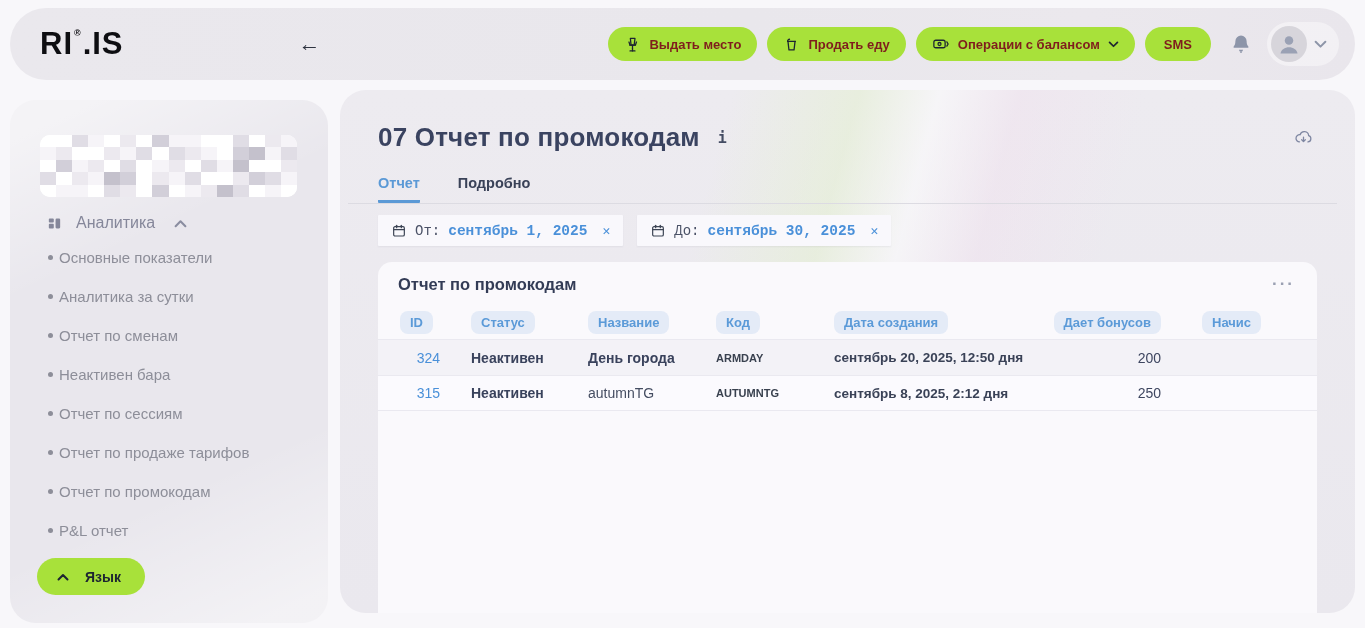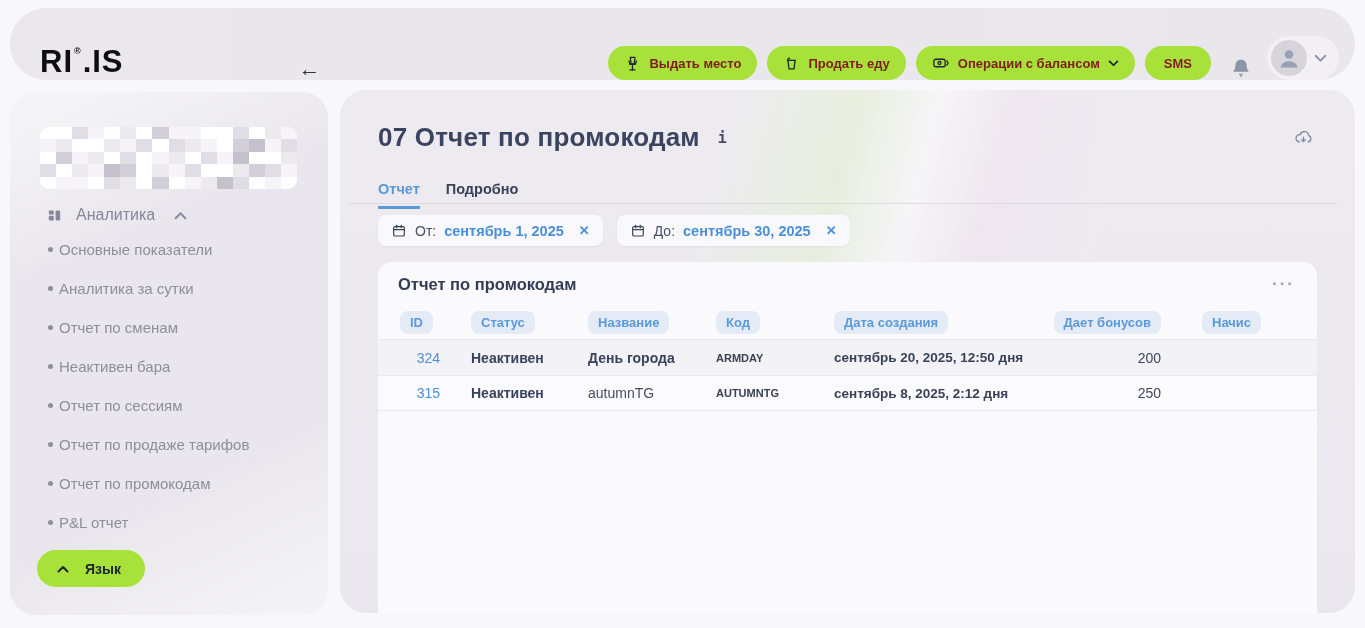--- a/index.html
+++ b/index.html
@@ -11,21 +11,21 @@
     overflow:hidden;
     color:#3a4360;
   }
   svg { display:block; }
 
   
   .topbar {
     position:absolute; left:10px; top:8px; width:1345px; height:72px;
     border-radius:36px;
     background:linear-gradient(90deg,#eae8ed 0%,#e9e7ec 55%,#ebe8ed 80%,#e9e6ec 100%);
-    display:flex; align-items:flex-end;
+    display:flex; align-items:center;
   }
   .logo { margin-left:30px; font-weight:800; font-size:31px; letter-spacing:1px;
     color:#0e0e12; display:flex; align-items:flex-start; font-stretch:condensed; }
   .logo .reg { font-size:9px; font-weight:700; margin:2px 1px 0 1px; }
   .back-btn { margin-left:175px; background:none; border:none; font-size:22px;
     color:#2e3340; cursor:pointer; line-height:1; }
   .top-spacer { flex:1; }
   .gbtn {
     height:34px; border:none; border-radius:17px; background:#a8e13a;
     display:inline-flex; align-items:center; gap:8px; padding:0 16px;
@@ -39,21 +39,21 @@
     display:flex; align-items:center; gap:7px; margin-right:16px;
     background:rgba(255,255,255,0.42); border-radius:22px; padding:4px 12px 4px 4px;
     cursor:pointer;
   }
   .avatar-circle { width:36px; height:36px; border-radius:50%; background:#d7d5db;
     display:flex; align-items:center; justify-content:center; color:#9aa1b4; overflow:hidden; }
   .chev { color:#8d95a8; display:flex; }
 
   
   .sidebar {
-    position:absolute; left:10px; top:92px; width:318px; height:523px;
+    position:absolute; left:10px; top:100px; width:318px; height:523px;
     border-radius:26px; overflow:hidden;
     background:
       linear-gradient(155deg, rgba(255,255,255,0.5) 6%, rgba(255,255,255,0) 30%),
       linear-gradient(335deg, rgba(255,255,255,0.45) 5%, rgba(255,255,255,0) 30%),
       #e9e7ed;
   }
   .pixlogo {
     position:absolute; left:30px; top:35px; width:257px; height:62px;
     border-radius:10px; background:#fff; overflow:hidden;
     display:grid; grid-template-columns:repeat(16,1fr); grid-template-rows:repeat(5,1fr);
@@ -83,32 +83,33 @@
         rgba(255,255,255,0.5) 52%, rgba(243,221,238,0.32) 59%, rgba(255,255,255,0) 70%),
       linear-gradient(180deg,#edebf0,#eae8ee);
   }
   .title-row { position:absolute; left:38px; right:42px; top:32px;
     display:flex; align-items:center; }
   .page-title { font-size:26px; font-weight:700; color:#3a4360; letter-spacing:.2px; }
   .info-i { margin-left:18px; font-family:"DejaVu Sans Mono", monospace;
     font-weight:700; font-size:15px; color:#444c63; cursor:pointer; }
   .cloud { margin-left:auto; color:#7f87a2; cursor:pointer; display:flex; }
 
-  .tabs { position:absolute; left:38px; top:91px; display:flex; gap:26px; z-index:2; }
+  .tabs { position:absolute; left:38px; top:85px; display:flex; gap:38px; z-index:2; }
   .tab { font-size:14.5px; font-weight:700; color:#3a4258; padding-bottom:9px;
     cursor:pointer; }
   .tab.active { color:#5b99d6; border-bottom:3px solid #5b99d6; border-radius:1px; }
   .tabs-divider { position:absolute; left:8px; right:18px; top:113px; height:1px;
     background:#dcdbe2; }
 
   .filters { position:absolute; left:38px; top:125px; display:flex; gap:14px; }
   .fchip {
-    height:31px; background:#f9f8fc; border-radius:8px; display:flex;
+    height:31px; background:#f9f8fc; border-radius:1px; display:flex;
     align-items:center; gap:8px; padding:0 13px; cursor:pointer;
     box-shadow:0 1px 2px rgba(70,70,110,0.07);
+    font-family:Liberation Mono, monospace;
   }
   .fchip .cal { color:#3c4454; display:flex; }
   .flabel { font-size:14px; color:#4a5166; }
   .fvalue { font-size:14.5px; font-weight:700; color:#4a90d9; }
   .fx { margin-left:7px; color:#4a90d9; font-size:13px; font-weight:700; cursor:pointer; }
 
   
   .card {
     position:absolute; left:38px; top:172px; width:939px; height:351px;
     background:#faf9fc; border-radius:14px 14px 0 0; overflow:hidden;

